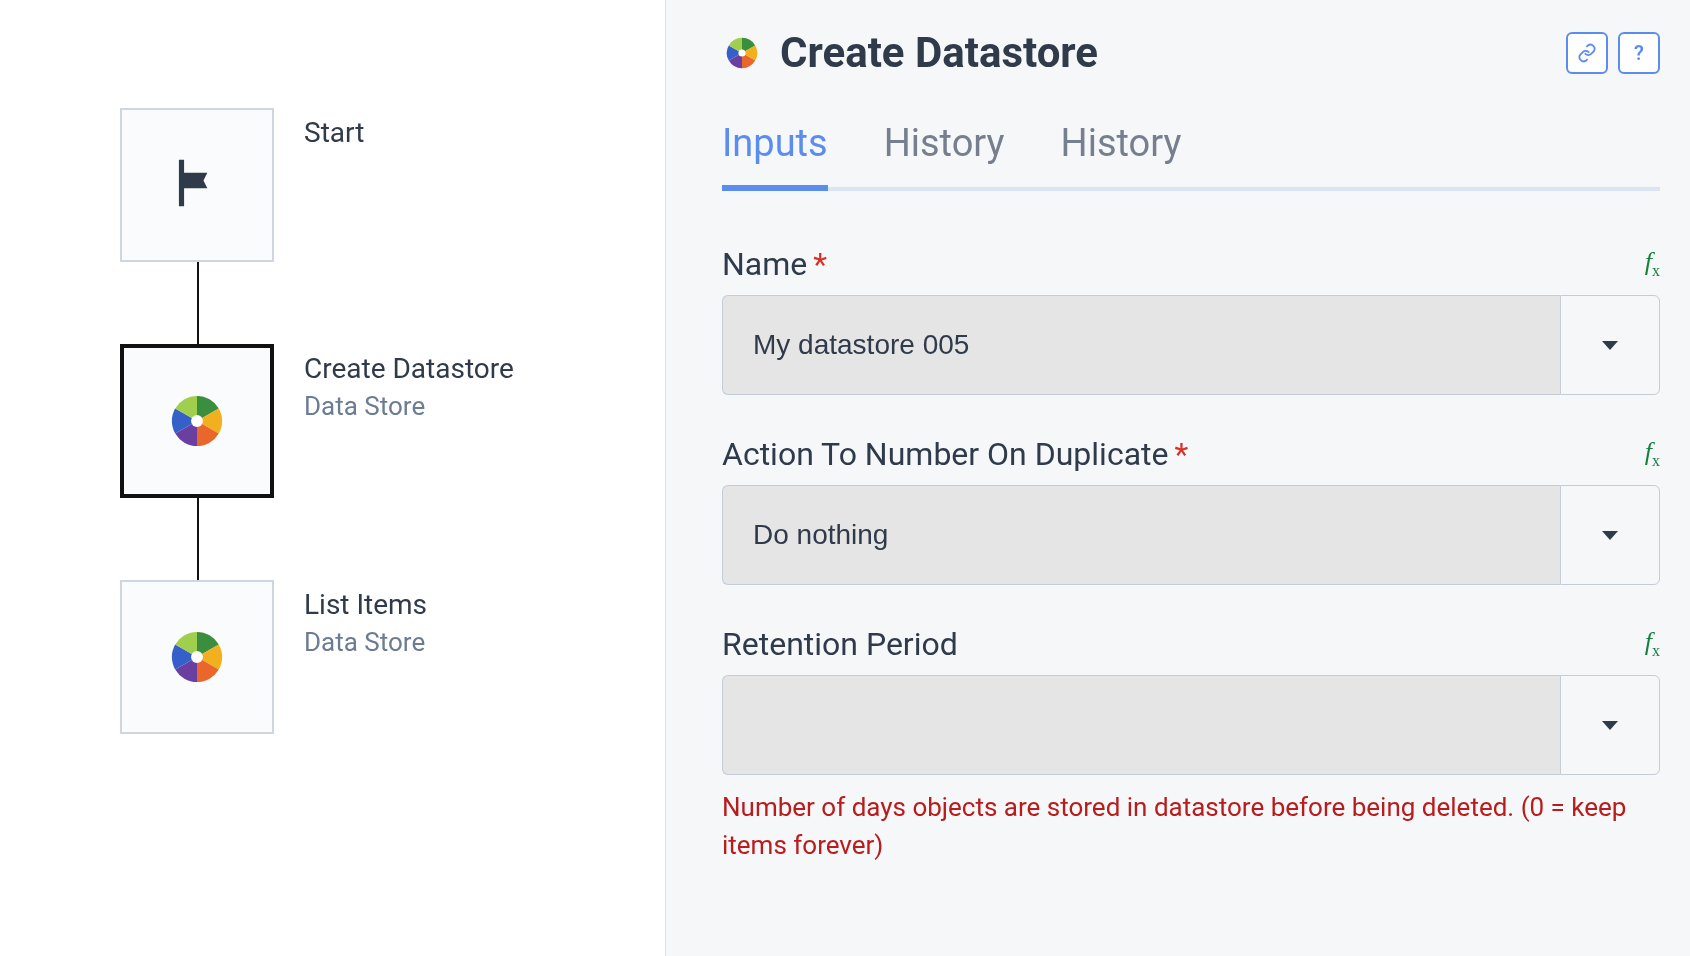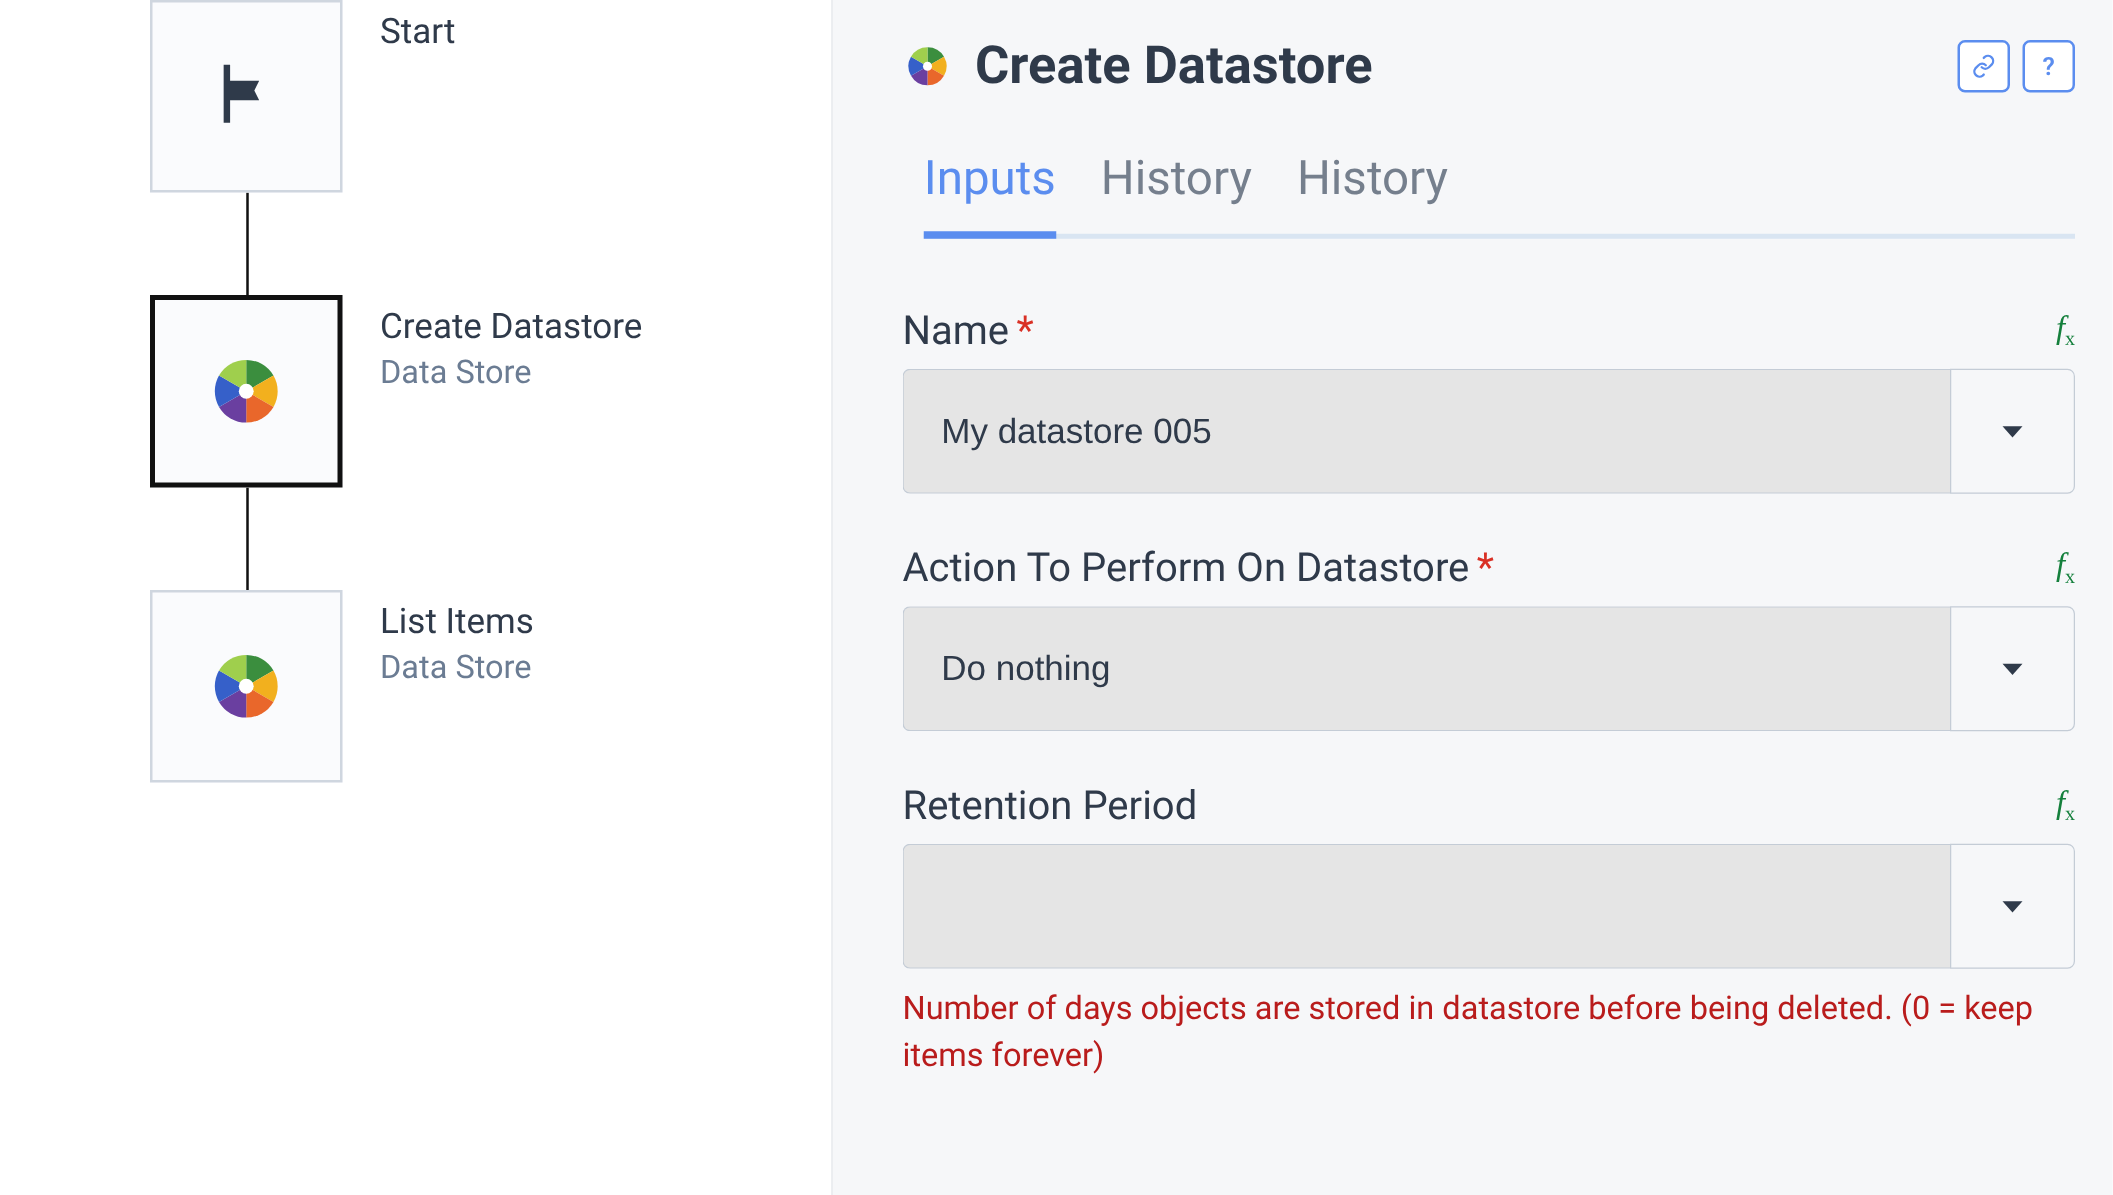--- a/index.html
+++ b/index.html
@@ -7,20 +7,21 @@
     font-family: -apple-system, BlinkMacSystemFont, "Segoe UI", Roboto, Helvetica, Arial, sans-serif;
     width: 1690px;
     height: 956px;
     display: flex;
     background: #fff;
     color: #2f3a4a;
   }
   .left-panel {
     width: 665px;
     background: #fff;
+    padding-top: 108px;
     padding-left: 120px;
     position: relative;
   }
   .right-panel {
     flex: 1;
     background: #f6f7f9;
     border-left: 1px solid #dfe3e8;
     padding: 28px 30px 0 56px;
   }
   
@@ -88,24 +89,23 @@
     background: #fff;
     color: #5b8def;
     display: flex; align-items: center; justify-content: center;
     cursor: pointer;
     font-size: 20px;
     font-weight: 600;
   }
   
   .tabs {
     display: flex;
-    gap: 36px;
+    gap: 56px;
     border-bottom: 4px solid #d9e5f2;
     margin-bottom: 54px;
-    margin-left: 17px;
   }
   .tab {
     font-size: 38px;
     color: #757f8d;
     padding-bottom: 22px;
     cursor: pointer;
     position: relative;
     font-weight: 400;
   }
   .tab.active { color: #5b8def; }
@@ -279,21 +279,21 @@
       <input class="text-input" value="My datastore 005" style="">
       <div class="dropdown-btn">
         <div class="caret"></div>
       </div>
     </div>
   </div>
 
   <div class="form-group">
     <div class="label-row">
       <div class="field-label">
-        <span>Action To Perform On Datastore</span><span class="req">*</span>
+        <span>Action To Number On Duplicate</span><span class="req">*</span>
       </div>
       <div class="fx">f<span class="sub">x</span></div>
     </div>
     <div class="input-combo">
       <input class="text-input" value="Do nothing" style="">
       <div class="dropdown-btn">
         <div class="caret"></div>
       </div>
     </div>
   </div>

